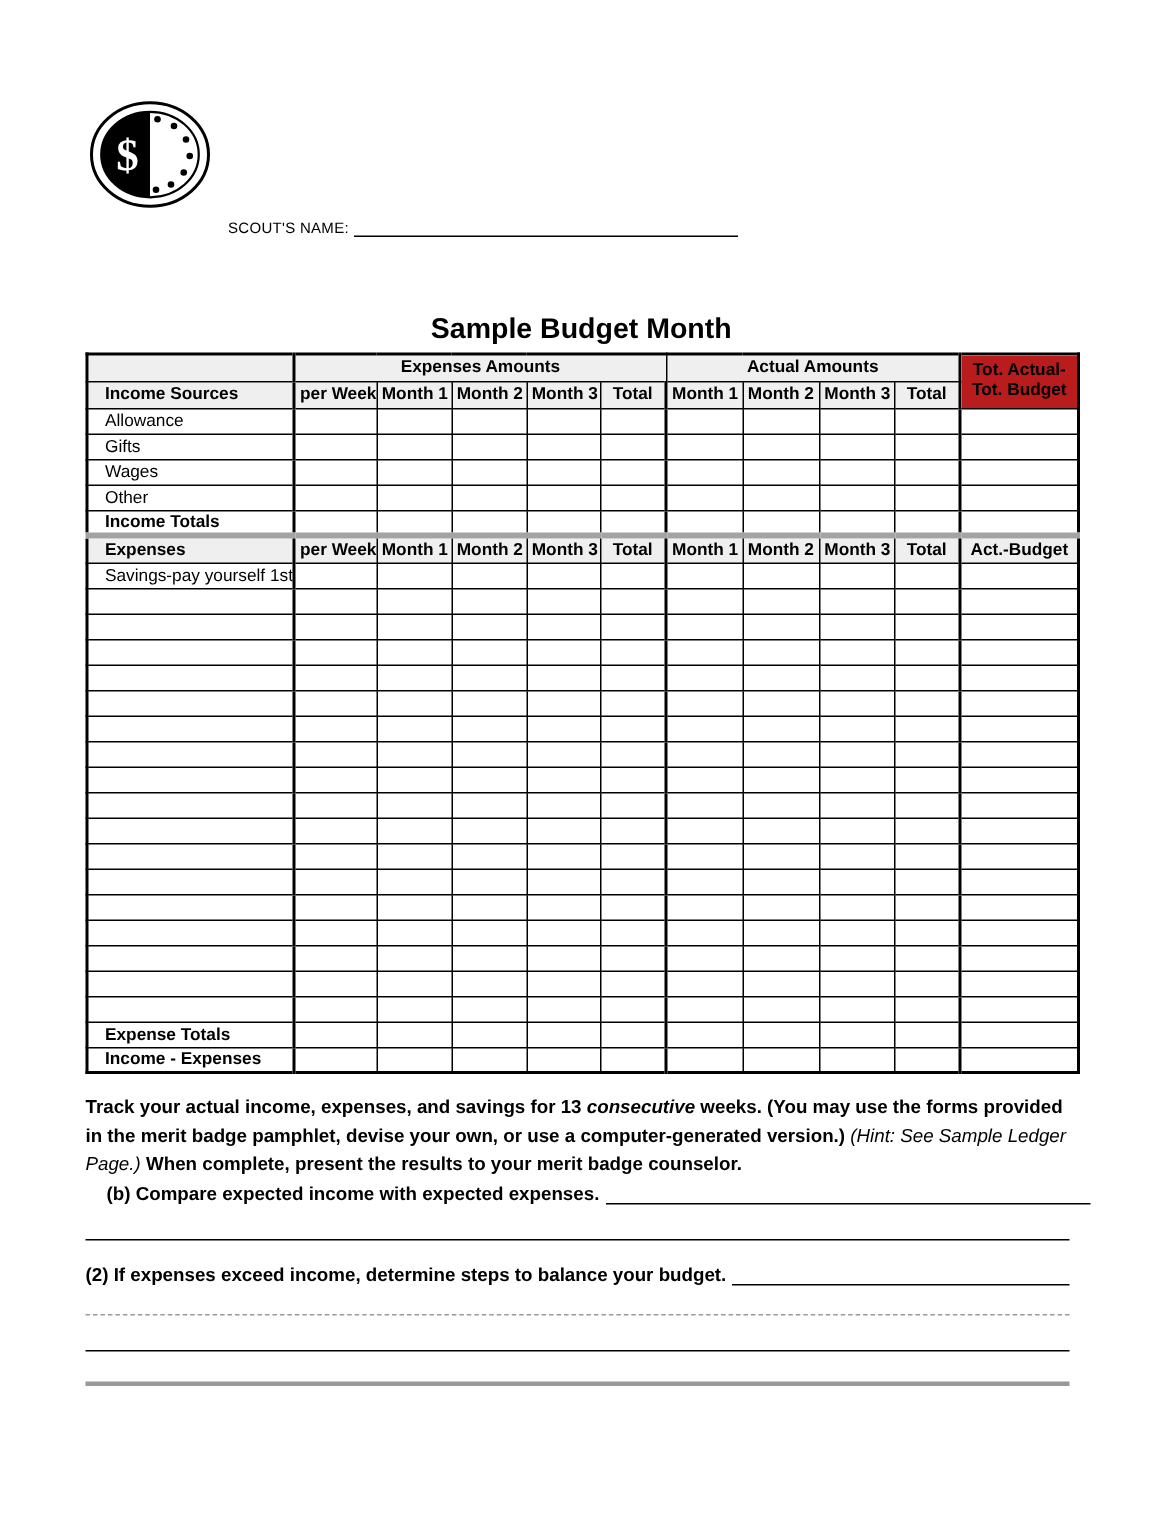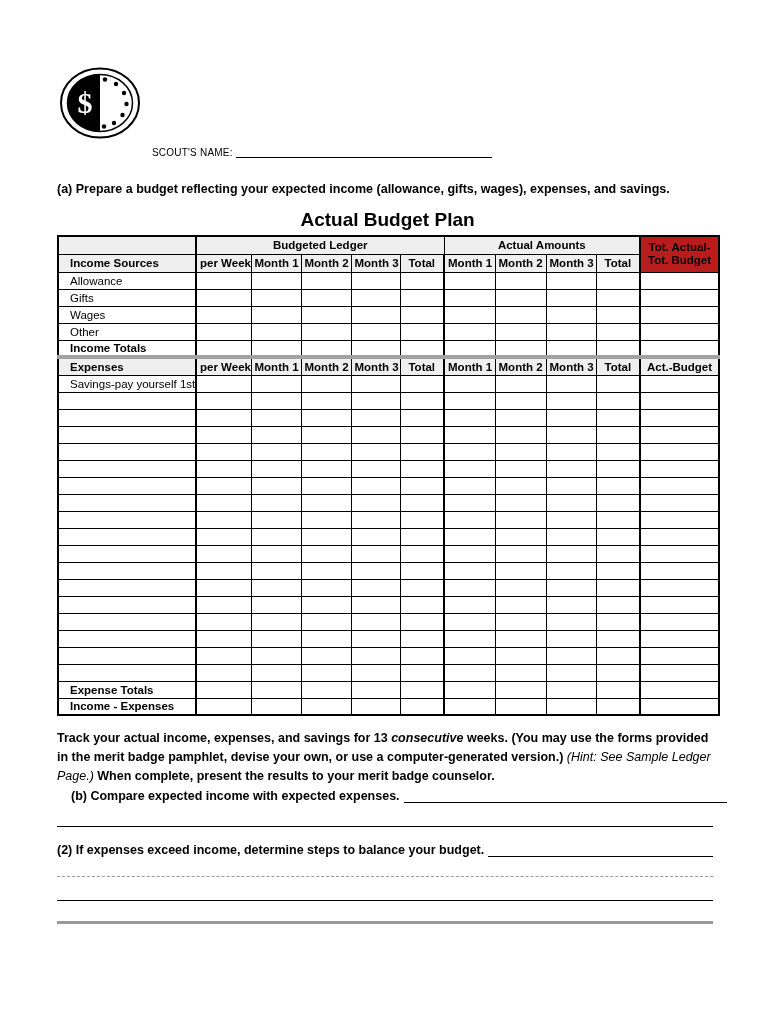--- a/index.html
+++ b/index.html
@@ -82,42 +82,41 @@
       <circle cx="46" cy="60.5" r="2.2"></circle>
     </g>
   </svg>
 
 
   <div class="scout-row">
     <span class="scout-label">SCOUT'S NAME:</span>
     <span class="scout-line"></span>
   </div>
 
-  <div class="req-a">(a) Prepare a budget reflecting your expected income (allowance, gifts, wages), expenses, and savings.</div>
-
-  <div class="table-title">Actual Budget Plan</div>
+
+  <div class="table-title">Sample Budget Month</div>
 
   <table class="budget-table">
     <colgroup>
       <col style="width:138px">
         <col style="width:55px">
         <col style="width:50px">
         <col style="width:50px">
       <col style="width:49px">
         <col style="width:44px">
         <col style="width:51px">
         <col style="width:51px">
       <col style="width:50px">
         <col style="width:44px">
         <col style="width:79px">
     </colgroup>
     <tbody>
       <tr class="hdr">
         <td class="grp-blank"></td>
-        <td colspan="5">Budgeted Ledger</td>
+        <td colspan="5">Expenses Amounts</td>
         <td colspan="4">Actual Amounts</td>
         <td rowspan="2" class="tot-col">
           <div>Tot. Actual-</div>
           <div>Tot. Budget</div>
         </td>
       </tr>
       <tr class="hdr">
         <td>Income Sources</td>
         <td>per Week</td>
         <td>Month 1</td>

